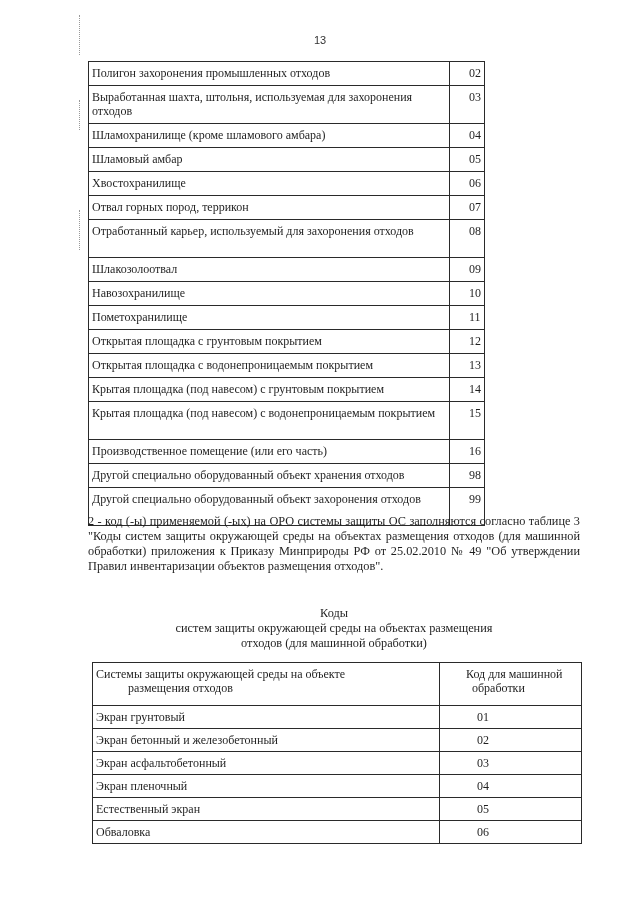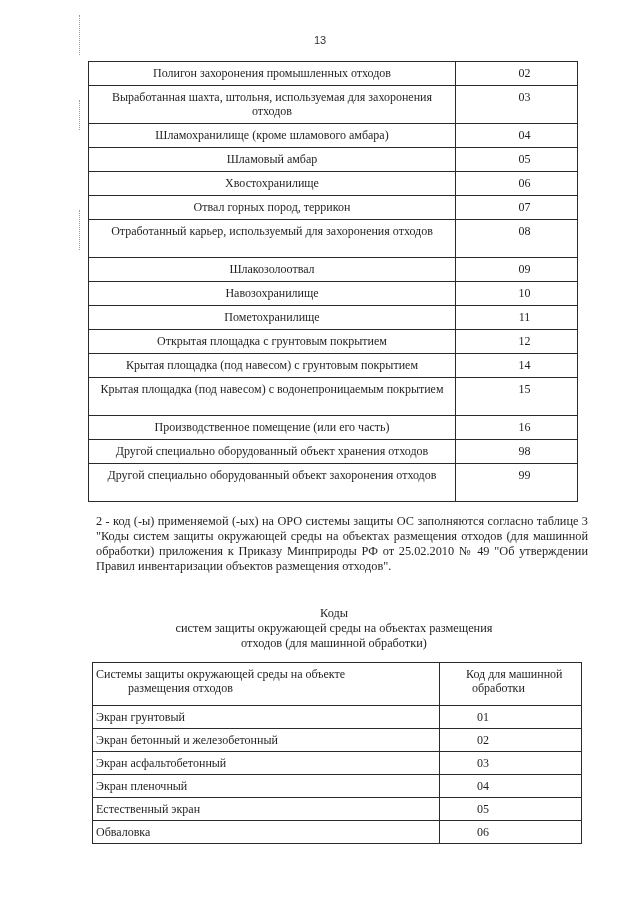--- a/index.html
+++ b/index.html
@@ -12,27 +12,27 @@
     font-family: "Liberation Sans", sans-serif; font-size: 11px; color: #333;
   }
   .margin-marks {
     position: absolute; left: 79px; width: 0; border-left: 1px dotted #999;
   }
   table { border-collapse: collapse; position: absolute; }
   td {
     border: 1px solid #2a2a2a; font-size: 12px; line-height: 14px;
     vertical-align: top; padding: 4px 3px 4px 3px; color: #1f1f1f;
   }
-  #table1 { left: 88px; top: 61px; width: 490px; text-align: center; }
+  #table1 { left: 88px; top: 61px; width: 397px; }
   #table1 td.name { width: 360px; }
   #table1 td.code { padding-left: 19px; }
   #table1 tr.r1 td { height: 15px; }
   #table1 tr.r2 td { height: 29px; }
   .footnote {
-    position: absolute; left: 96px; top: 514px; width: 492px;
+    position: absolute; left: 88px; top: 514px; width: 492px;
     font-size: 12.3px; line-height: 15px; text-align: justify; color: #1f1f1f;
   }
   .title {
     position: absolute; left: 88px; top: 606px; width: 492px; text-align: center;
     font-size: 12.3px; line-height: 15px; color: #1f1f1f;
   }
   #table2 { left: 92px; top: 662px; width: 490px; }
   #table2 td.name { width: 340px; }
   #table2 td.code { padding-left: 37px; }
   #table2 tr.hdr td { height: 34px; }
@@ -93,20 +93,24 @@
       </tr>
     <tr class="r1">
         <td class="name">Пометохранилище</td>
         <td class="code">11</td>
       </tr>
     <tr class="r1">
         <td class="name">Открытая площадка с грунтовым покрытием</td>
         <td class="code">12</td>
       </tr>
     <tr class="r1">
+        <td class="name">Открытая площадка с водонепроницаемым покрытием</td>
+        <td class="code">13</td>
+      </tr>
+    <tr class="r1">
         <td class="name">Крытая площадка (под навесом) с грунтовым покрытием</td>
         <td class="code">14</td>
       </tr>
     <tr class="r2">
         <td class="name">Крытая площадка (под навесом) с водонепроницаемым покрытием</td>
         <td class="code">15</td>
       </tr>
     <tr class="r1">
         <td class="name">Производственное помещение (или его часть)</td>
         <td class="code">16</td>

